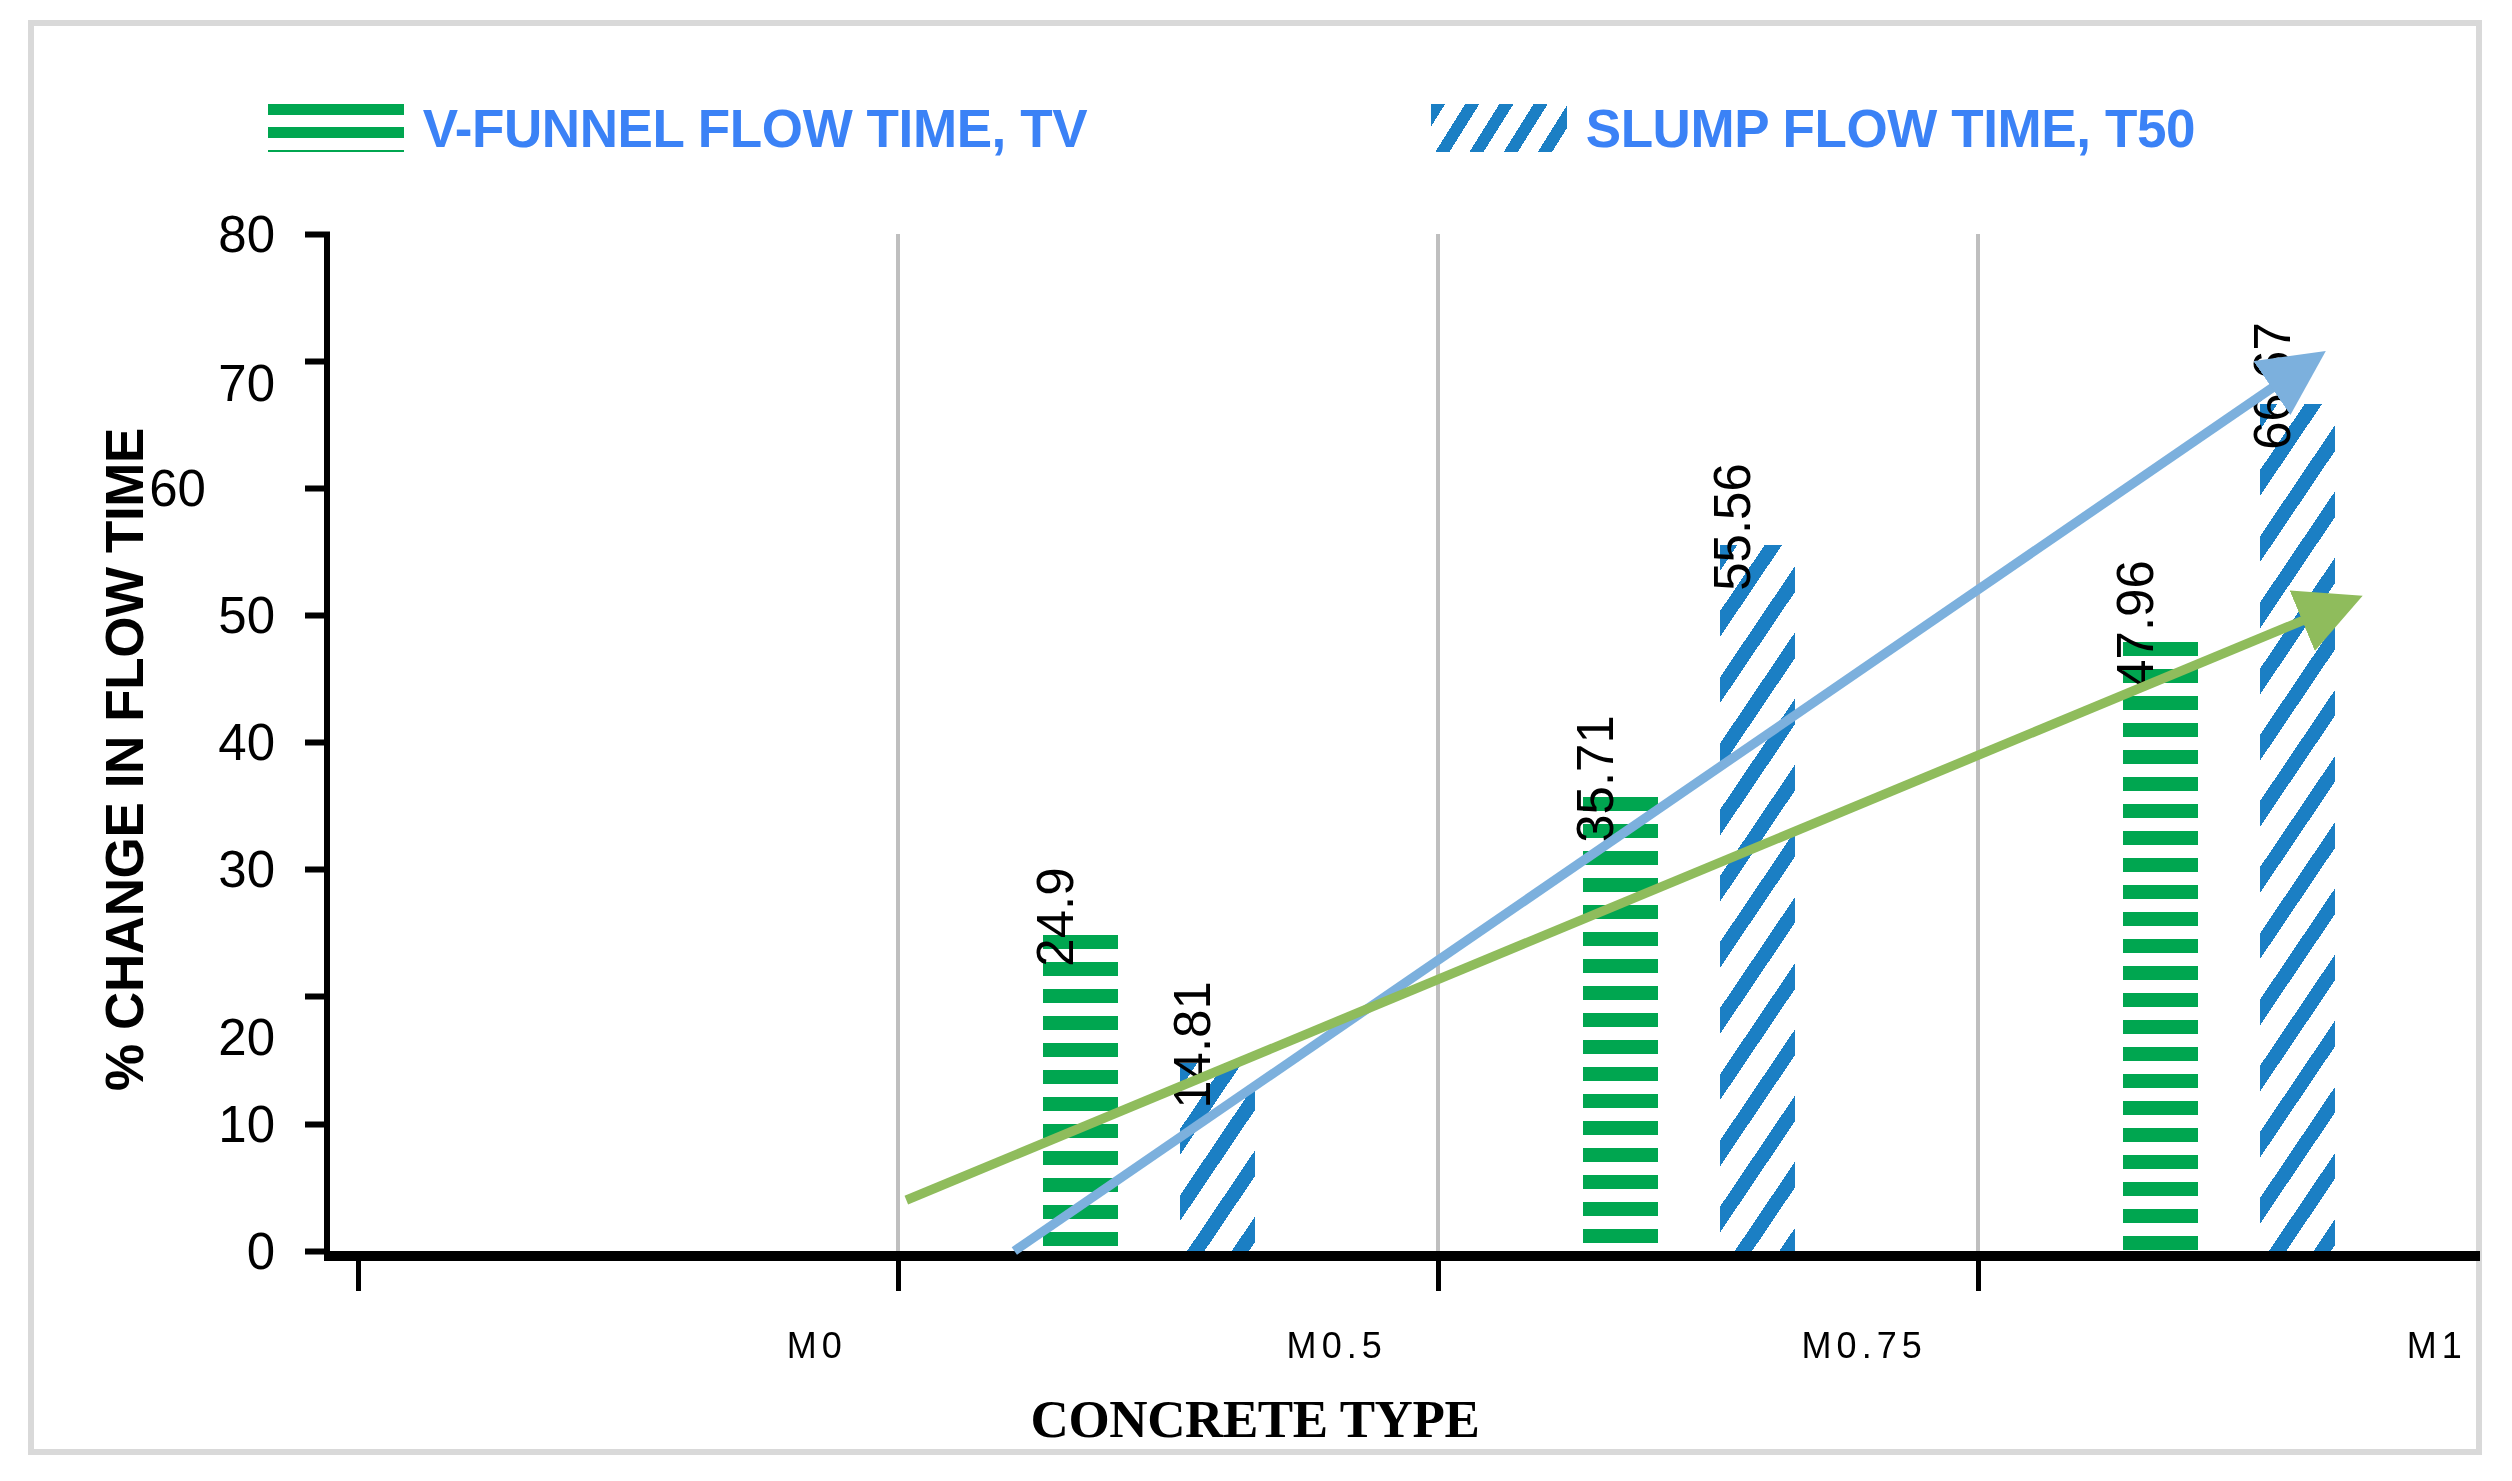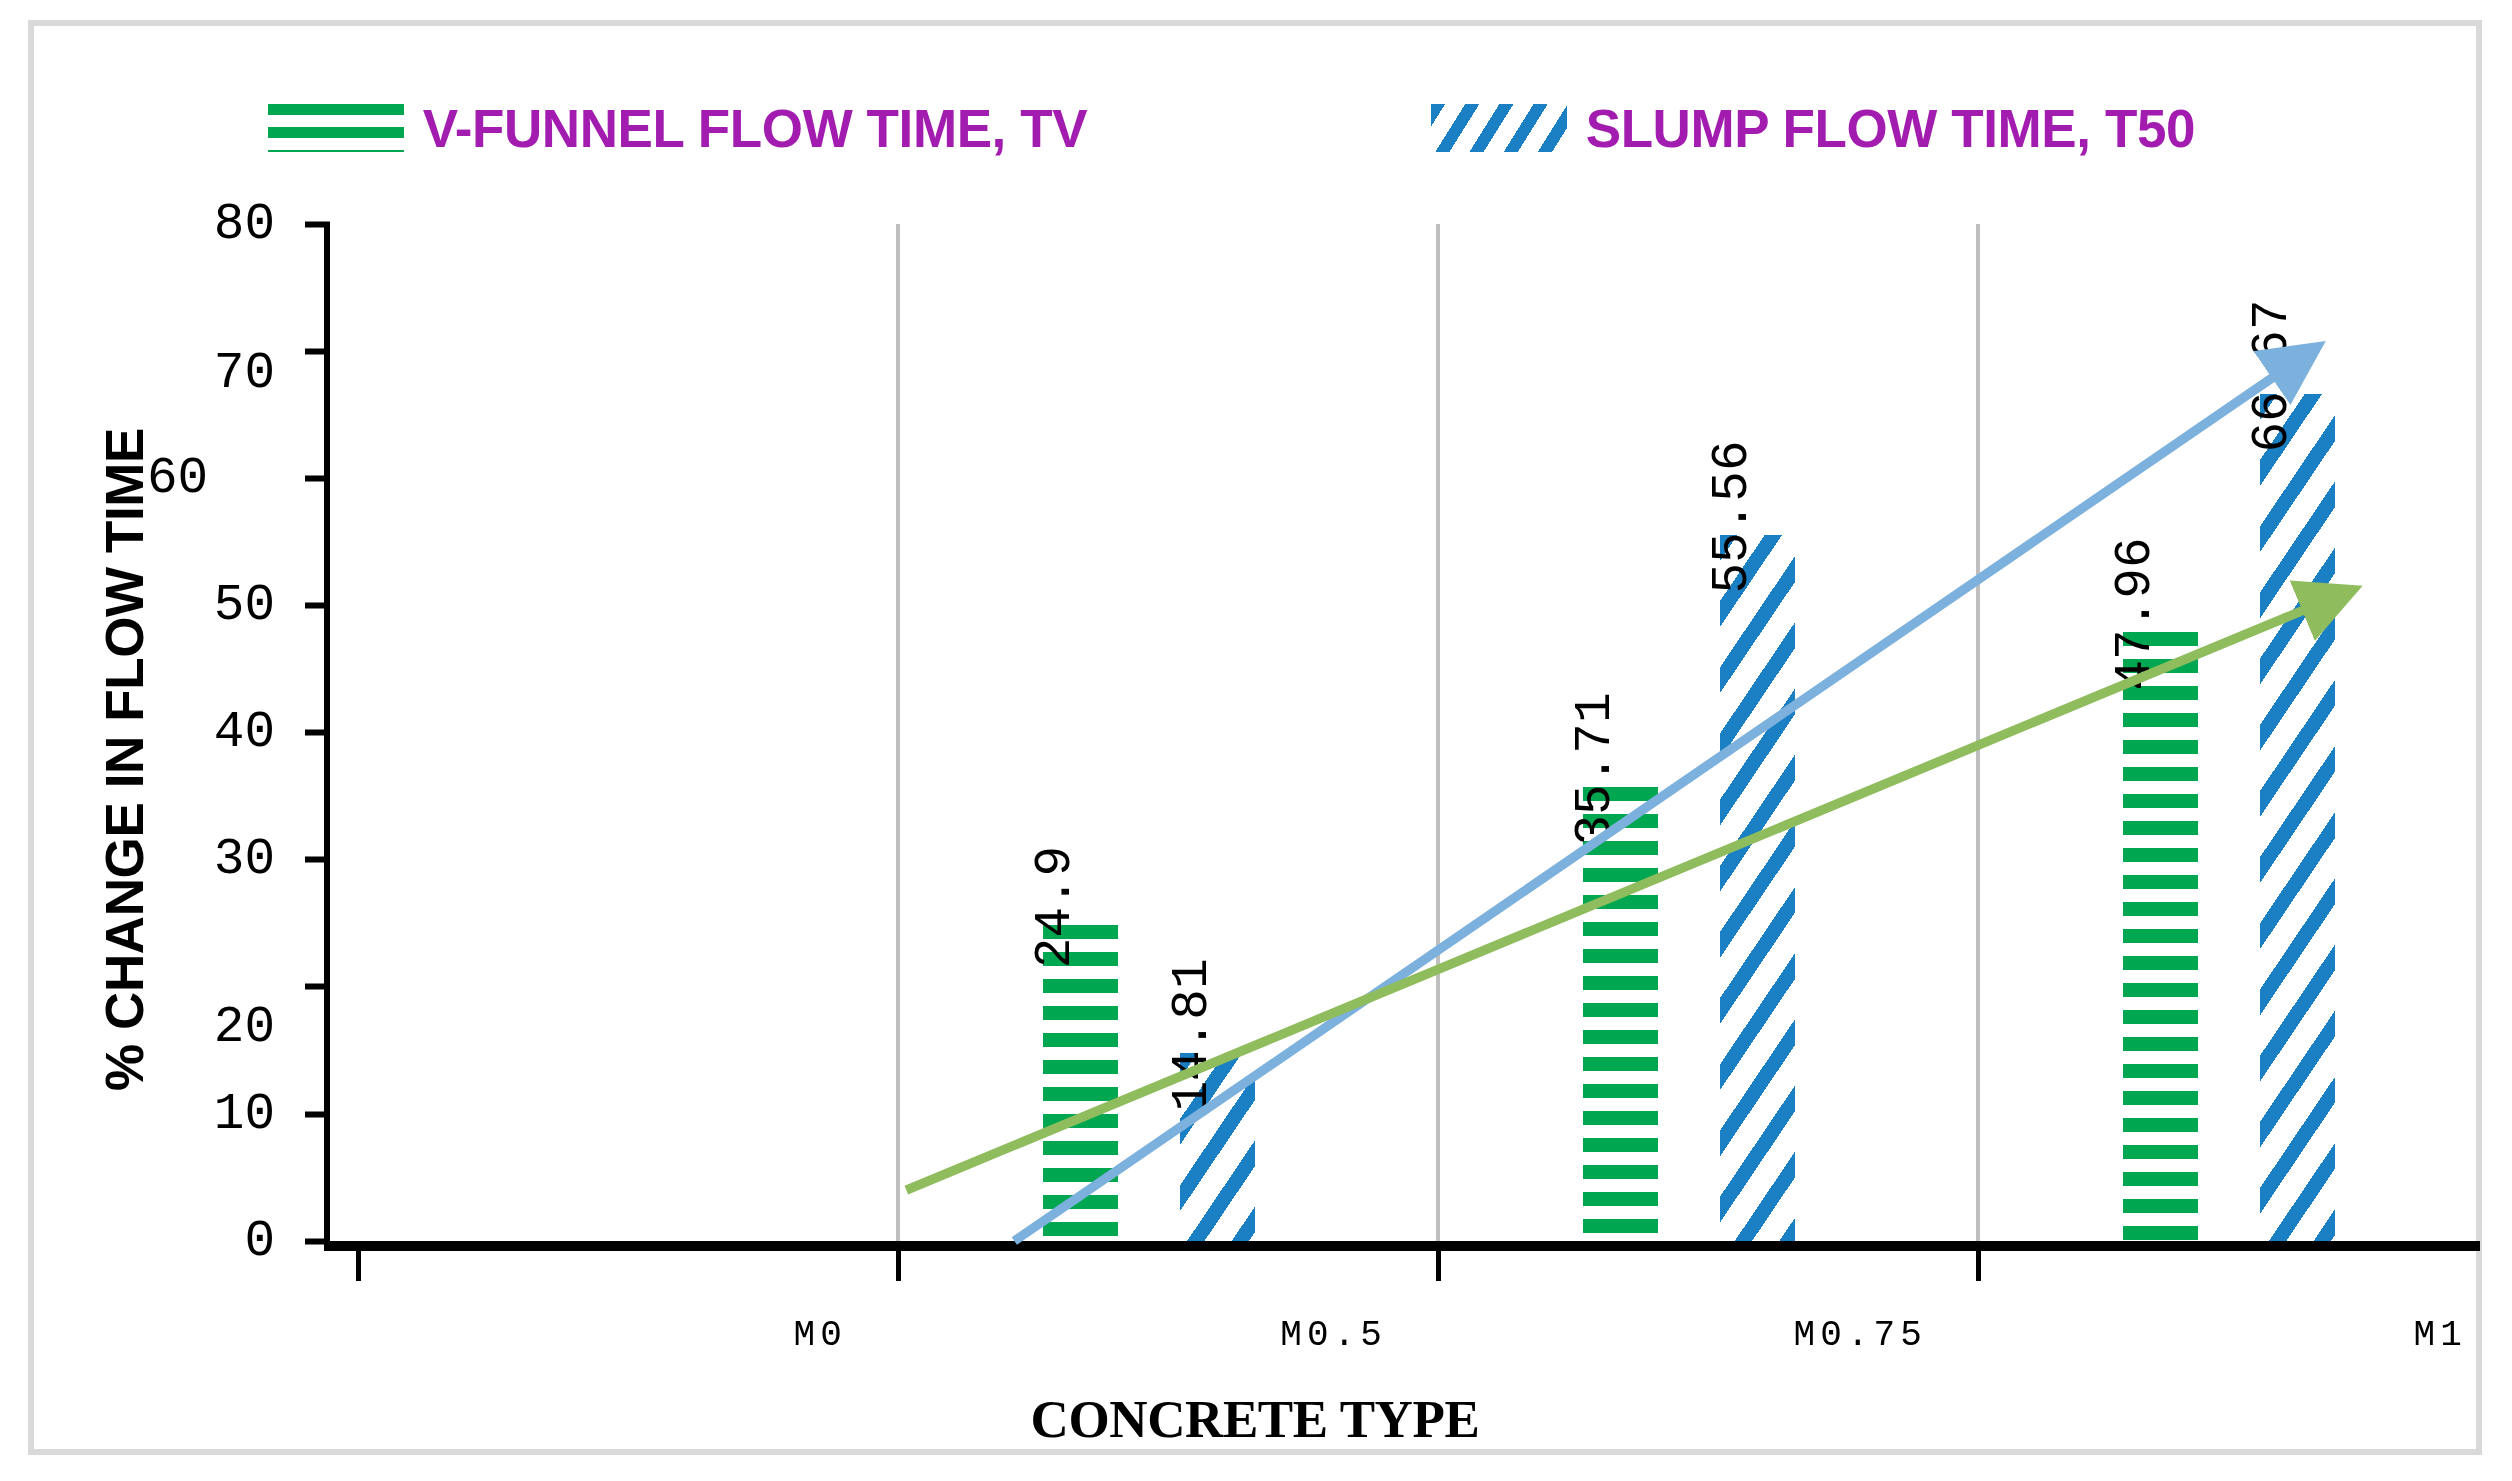--- a/index.html
+++ b/index.html
@@ -62,21 +62,21 @@
     background:
       repeating-linear-gradient(
         122deg,
         #1b7fc4 0px, #1b7fc4 12px,
         #ffffff 12px, #ffffff 29px
       );
   }
   .legend-label {
     font-size: 53px;
     font-weight: bold;
-    color: #a21caf;
+    color: #3b82f6;
     letter-spacing: -0.4px;
     white-space: nowrap;
     line-height: 1;
   }
 
   
   #y-axis-title {
     position: absolute;
     left: -334px;
     top: 703px;
@@ -100,24 +100,23 @@
     font-weight: bold;
     color: #000000;
     letter-spacing: -0.4px;
     font-family: Liberation Serif, serif;
   }
 
   
   #plot-area {
     position: absolute;
     left: 296px;
-    top: 198px;
+    top: 208px;
     width: 2150px;
     height: 1017px;
-    font-family: Liberation Mono, monospace;
   }
 
   .ytick-label {
     position: absolute;
     right: 2205px;          
     width: 195px;
     text-align: right;
     font-size: 51px;
     color: #000000;
     transform: translateY(-50%);

